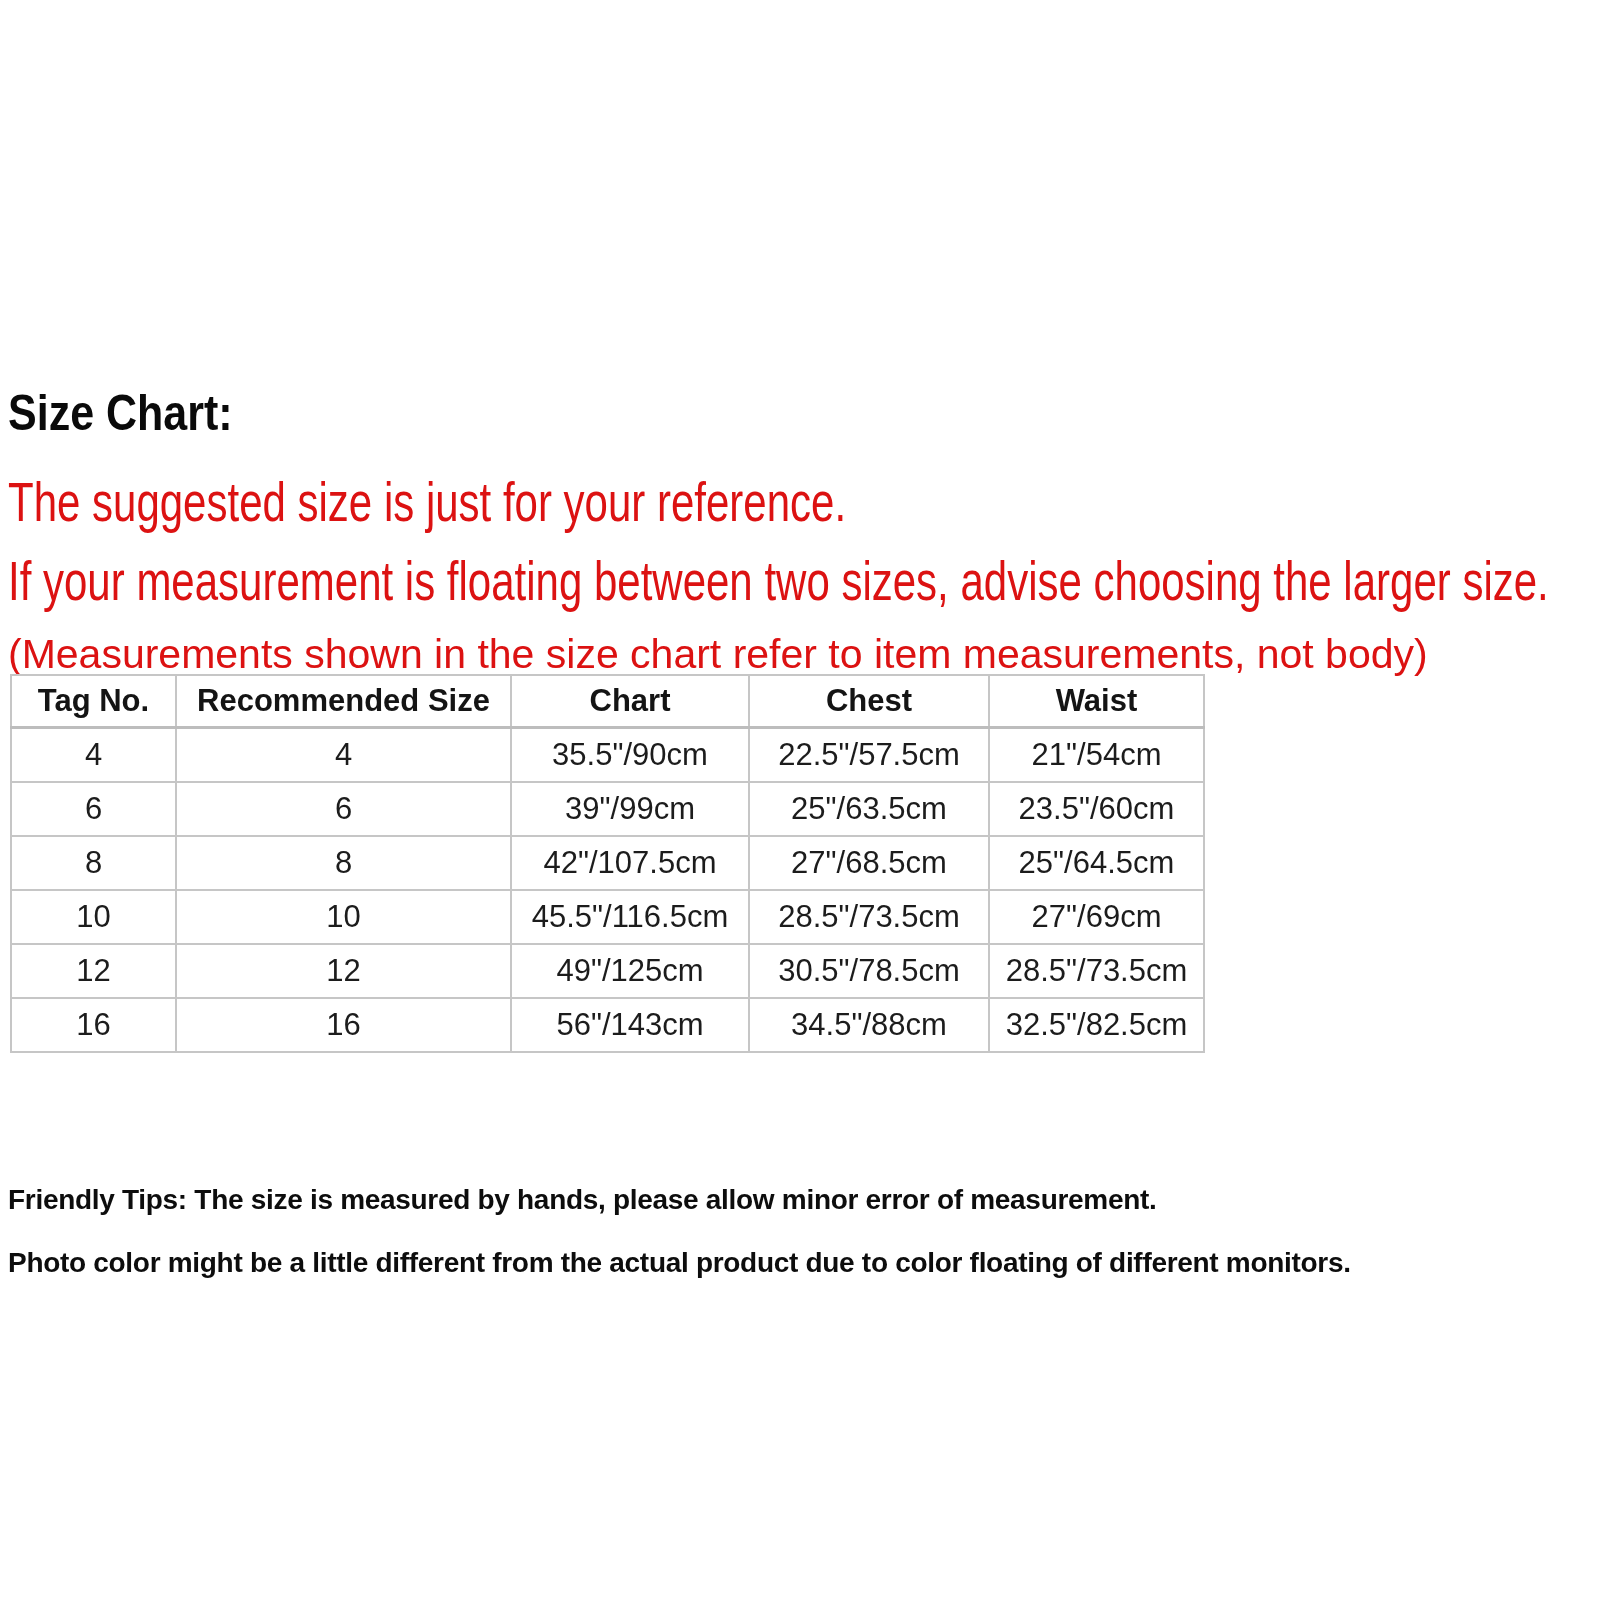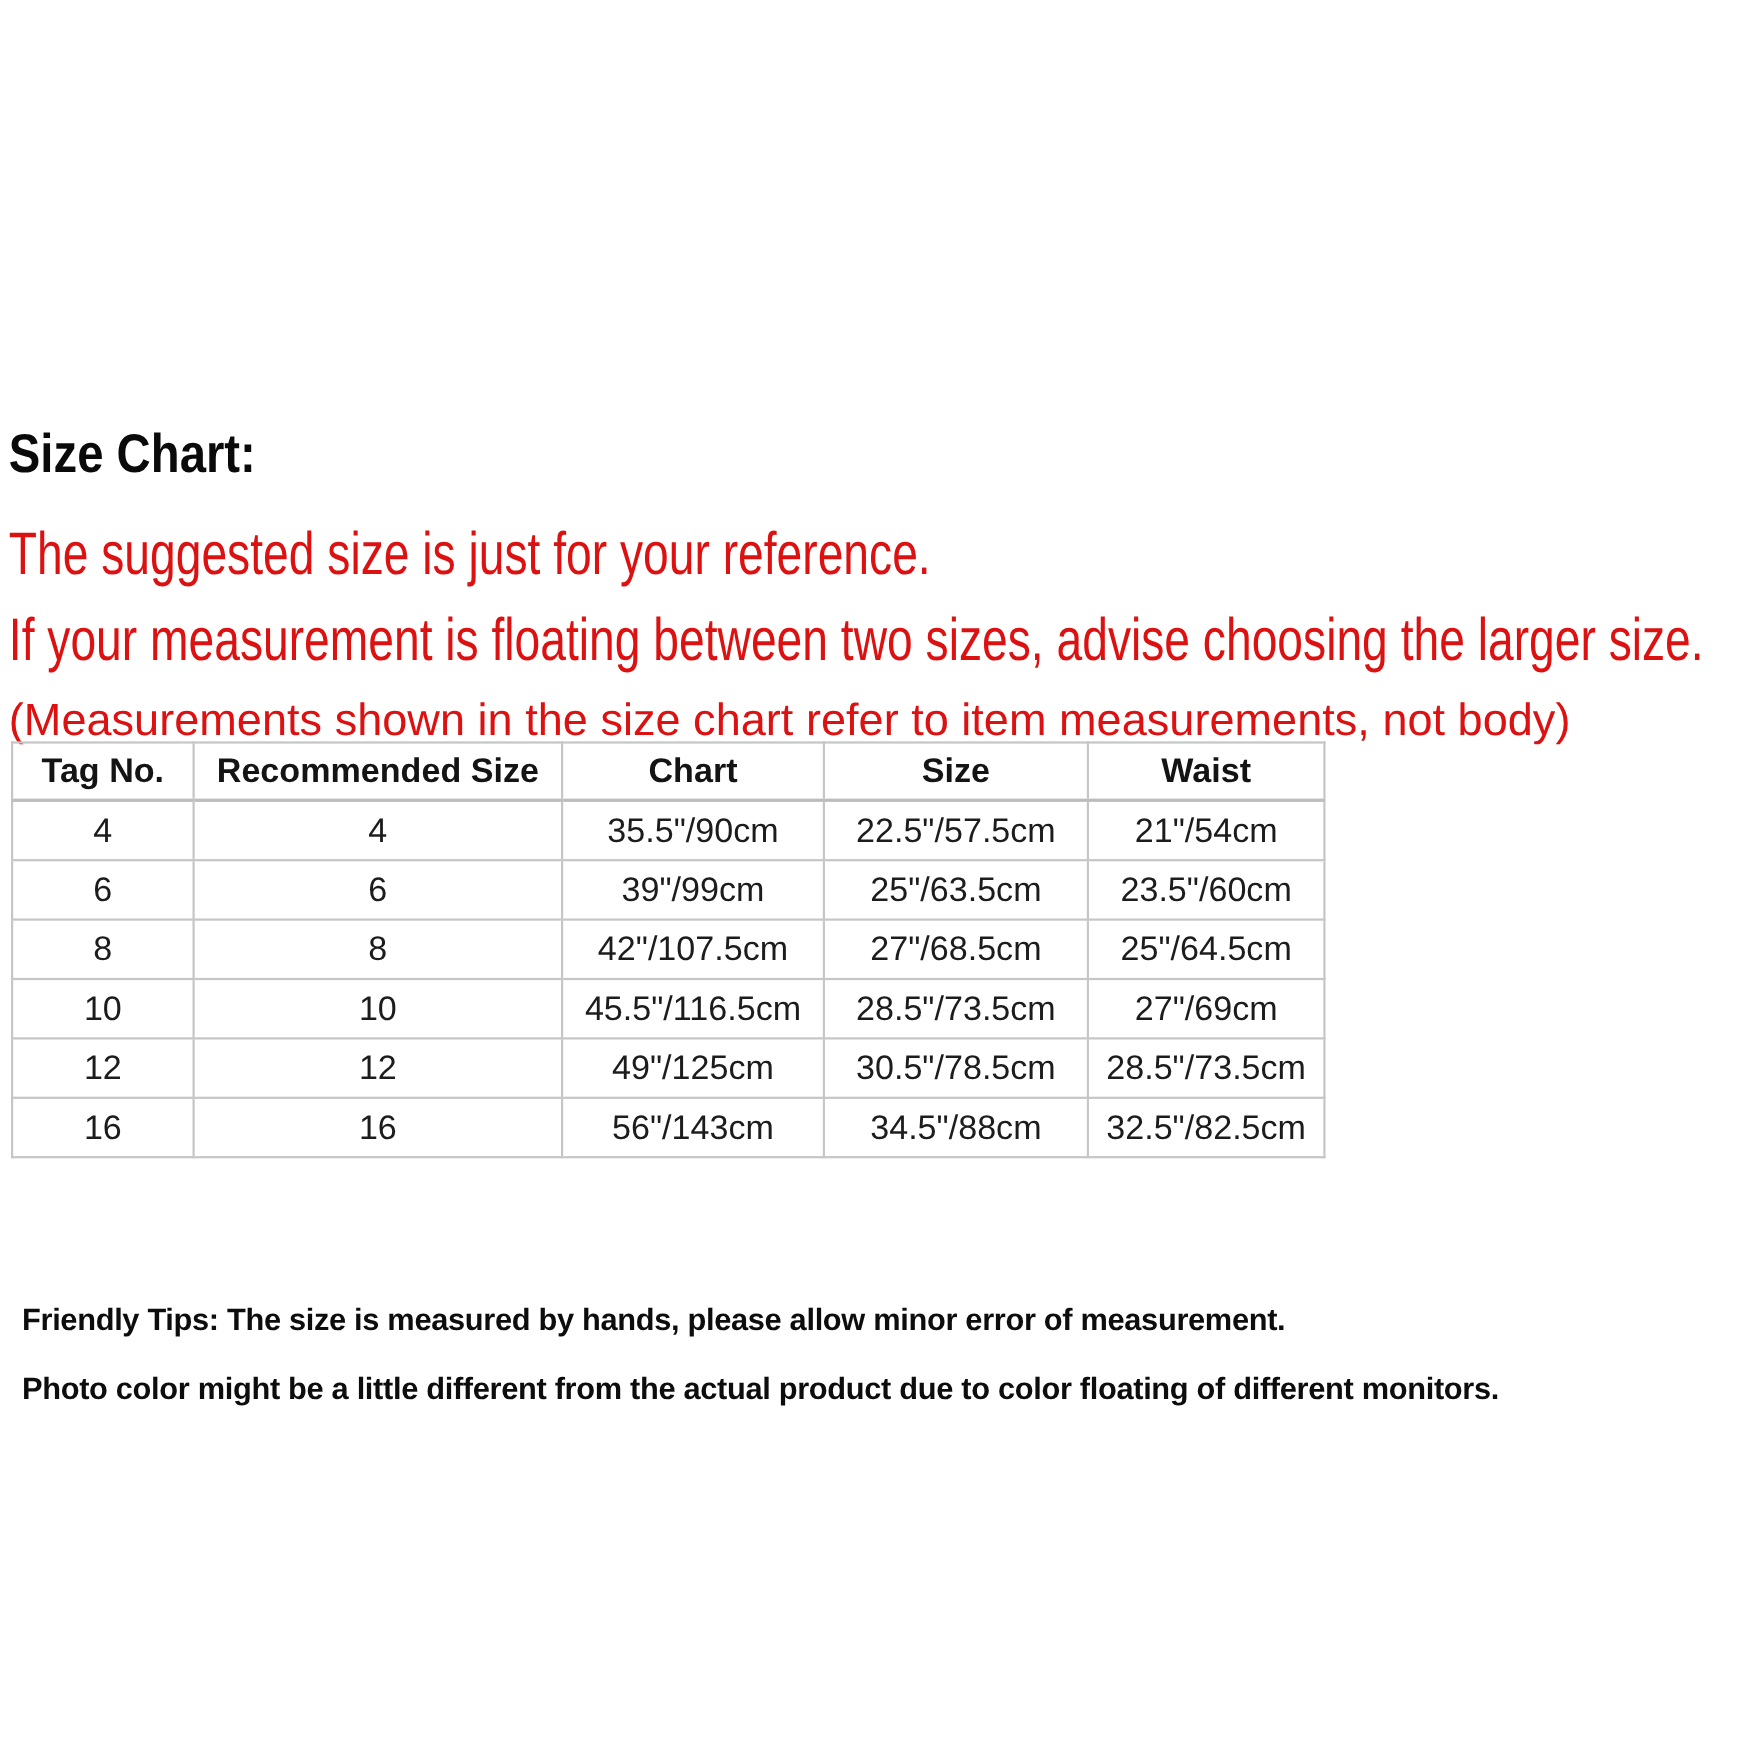--- a/index.html
+++ b/index.html
@@ -72,21 +72,20 @@
     height: 52px;
     font-weight: normal;
   }
 
   .tip {
     left: 8px;
     font-size: 28px;
     font-weight: bold;
     color: #0d0d0d;
     letter-spacing: -0.3px;
-    margin-left: 12px;
   }
   .tip-1 { top: 1156px; }
   .tip-2 { top: 1219px; }
 </style>
 </head>
 <body>
 
 <h1 class="abs page-title">Size Chart:</h1>
 
 <p class="abs note note-1">The suggested size is just for your reference.</p>
@@ -101,21 +100,21 @@
     <col style="width:335px">
     <col style="width:238px">
     <col style="width:240px">
     <col style="width:215px">
   </colgroup>
   <thead>
     <tr id="size-table-header-row">
         <th>Tag No.</th>
         <th>Recommended Size</th>
         <th>Chart</th>
-        <th>Size</th>
+        <th>Chest</th>
         <th>Waist</th>
       </tr>
   </thead>
   <tbody id="size-table-body">
       <tr>
         <td>4</td>
         <td>4</td>
         <td>35.5"/90cm</td>
         <td>22.5"/57.5cm</td>
         <td>21"/54cm</td>

